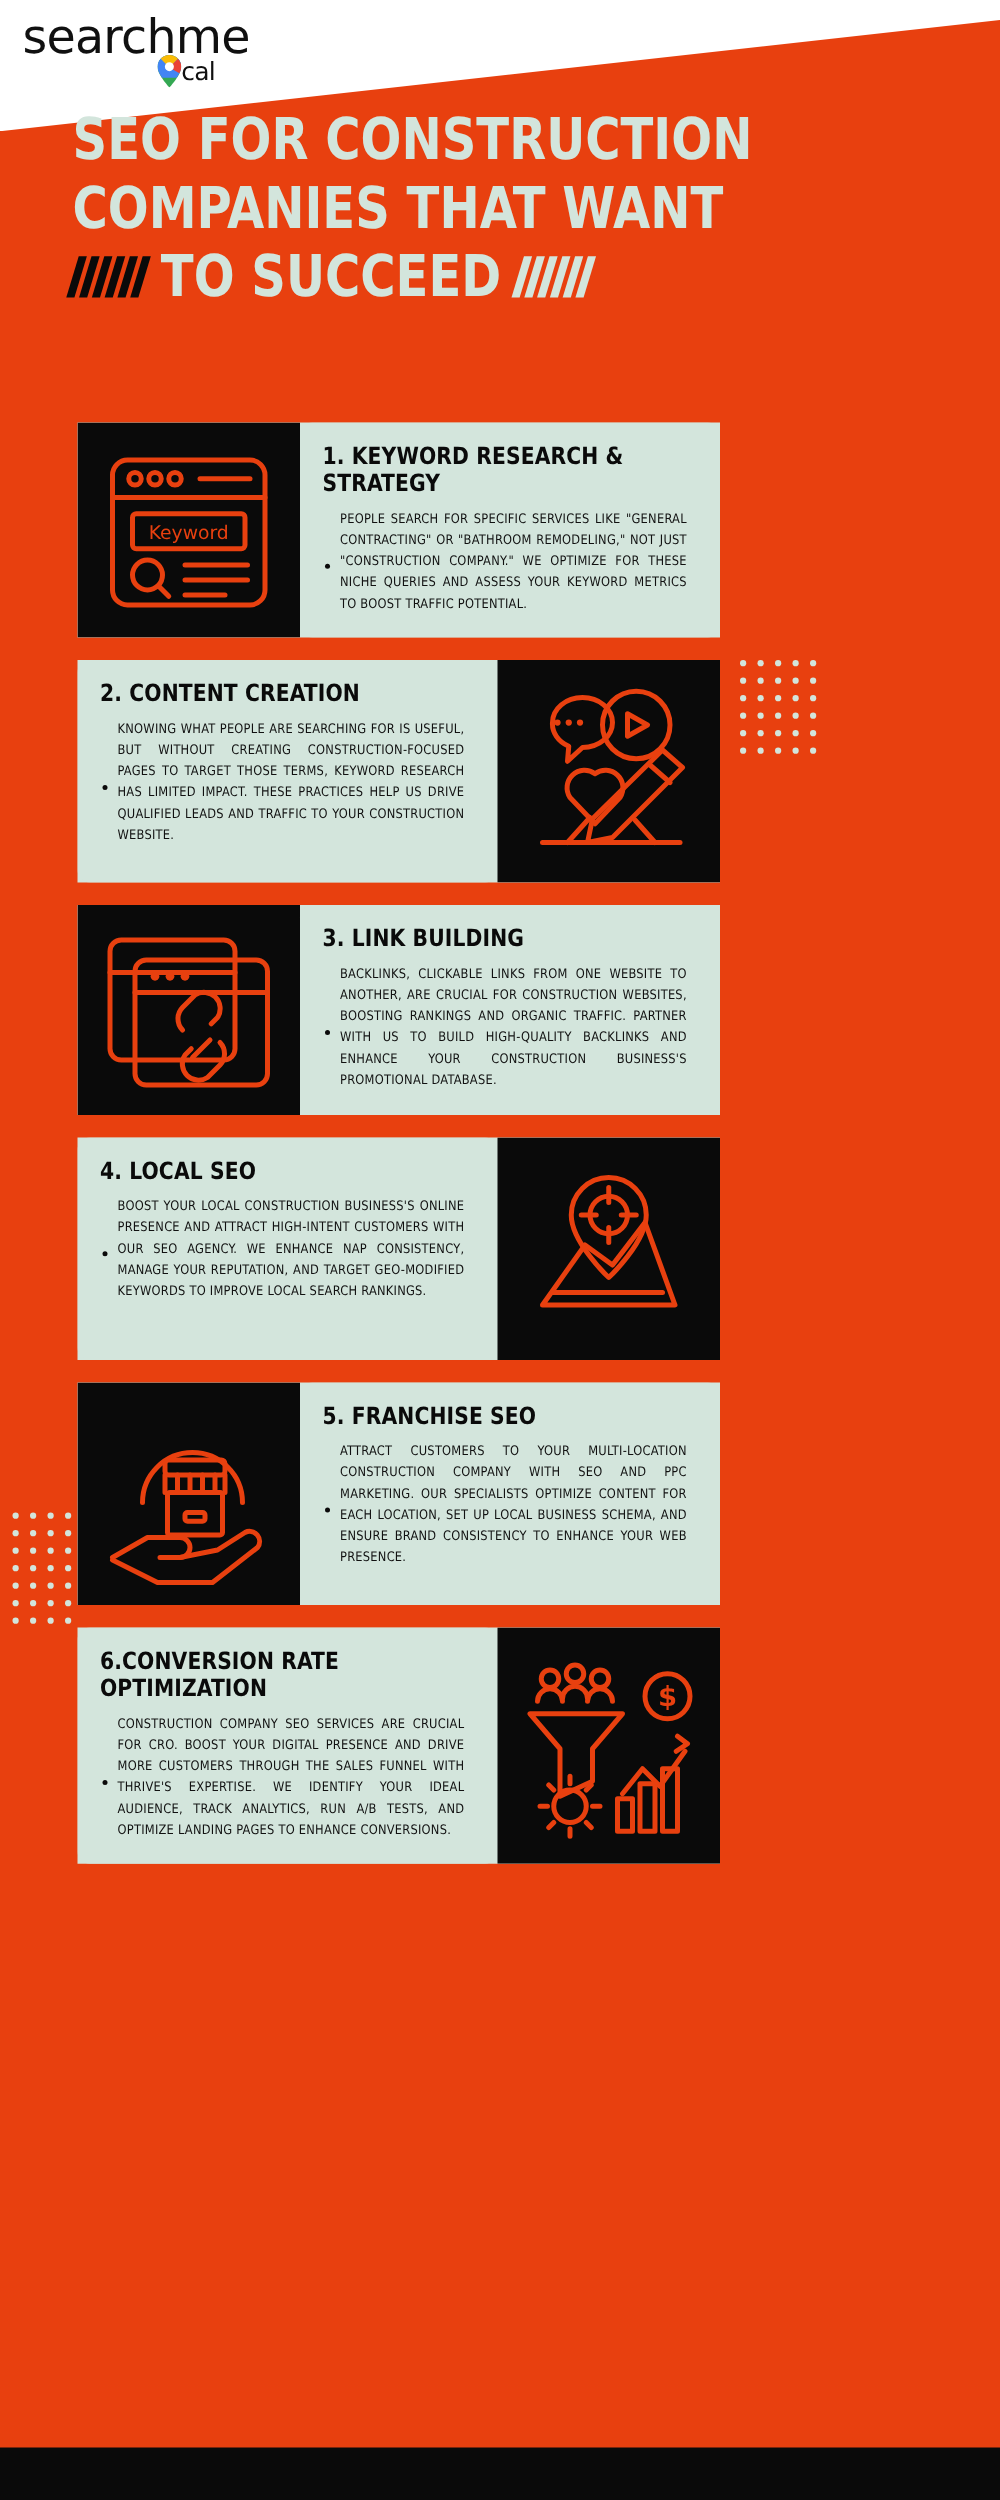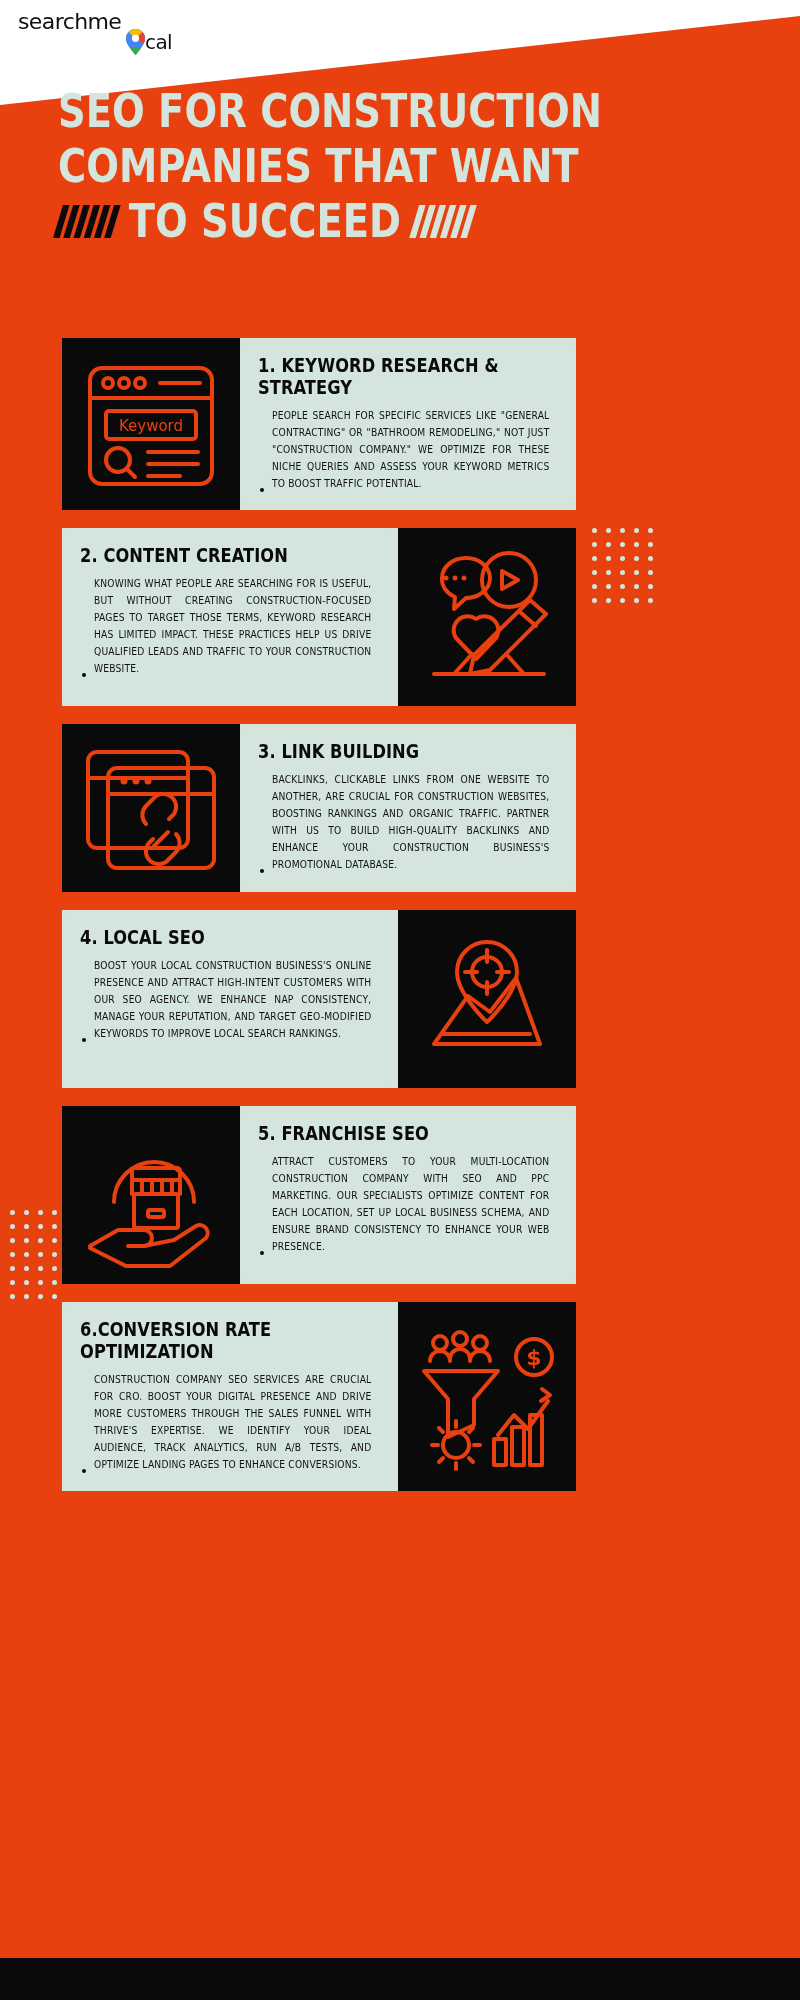--- a/index.html
+++ b/index.html
@@ -37,21 +37,21 @@
   .logo {
     position: absolute;
     top: 12px; left: 18px;
     display: flex;
     flex-direction: column;
     align-items: flex-start;
     line-height: 0.92;
   }
   .logo-line1 {
     font-family: "DejaVu Sans", sans-serif;
-    font-size: 22px;
+    font-size: 38px;
     font-weight: 400;
     color: #101010;
     letter-spacing: -0.6px;
   }
   .logo-line2 {
     position: relative;
     display: flex;
     align-items: center;
     margin-left: 108px;
     margin-top: -3px;
@@ -180,21 +180,21 @@
     color: #0A0A0A;
     text-transform: uppercase;
     letter-spacing: 0.1px;
     transform: scaleX(0.95);
     transform-origin: left center;
     margin-bottom: 9px;
   }
 
   .card-text-row {
     display: flex;
-    align-items: flex-end;
+    align-items: center;
   }
   .bullet {
     flex: 0 0 auto;
     width: 4px; height: 4px;
     border-radius: 50%;
     background: #0A0A0A;
     margin: 7px 8px 0 2px;
   }
   .card-text {
     flex: 1 1 auto;

